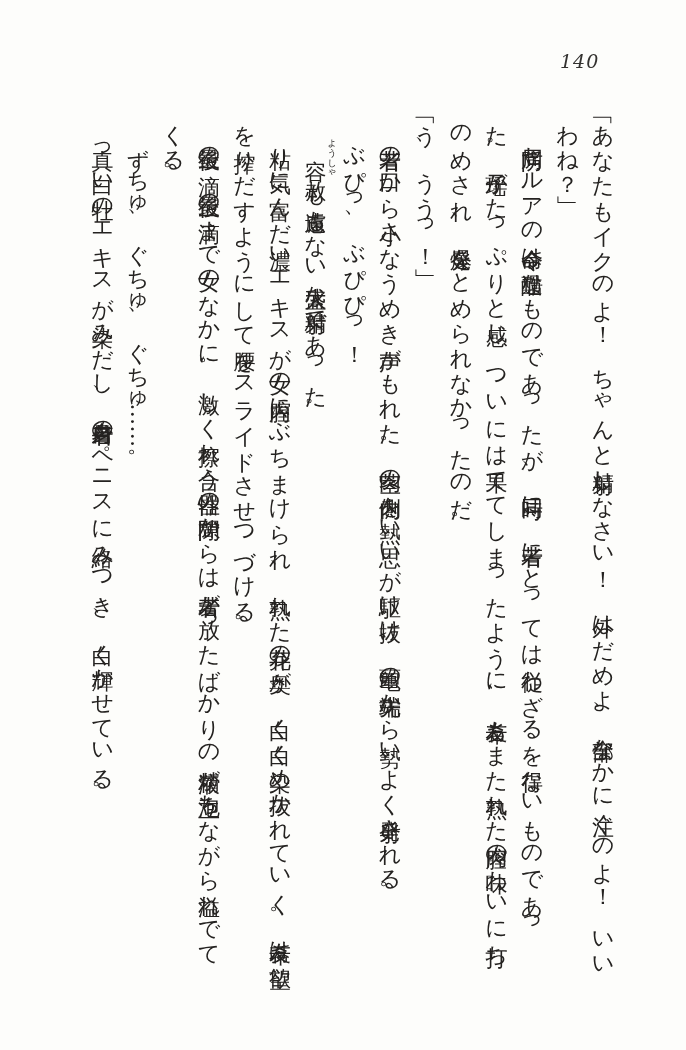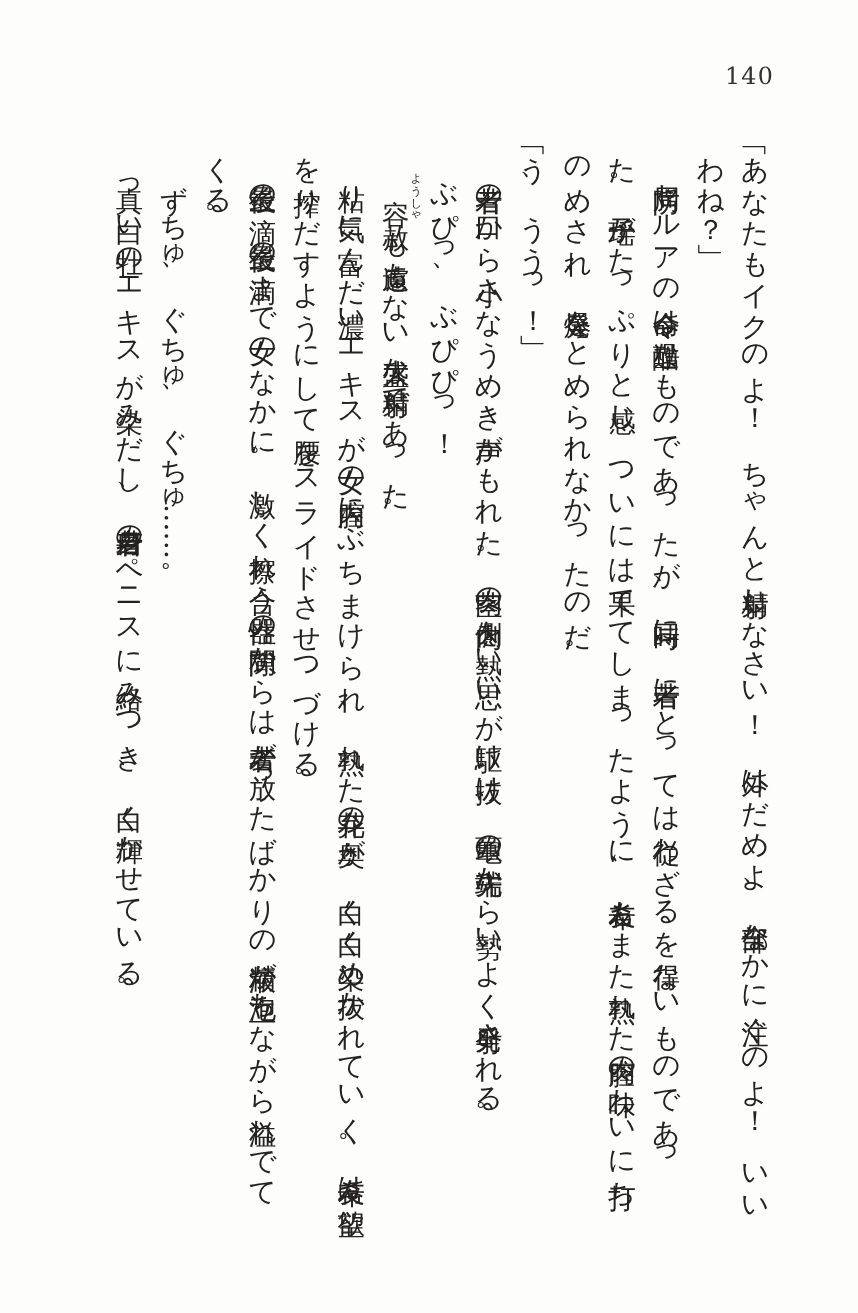--- a/index.html
+++ b/index.html
@@ -16,22 +16,23 @@
   .page {
     position: relative;
     width: 686px;
     height: 1050px;
     background: var(--bg, #fdfdfb);
     overflow: hidden;
   }
   .page-number {
     position: absolute;
     top: 50px;
-    left: 580px;
+    left: 560px;
     font-family: "DejaVu Serif", "Liberation Serif", serif;
+    font-style: italic;
     font-size: 19px;
     letter-spacing: 1px;
     color: var(--pagenum, #33312f);
   }
   .text-block {
     position: absolute;
     top: 110px;
     right: 65px;
     height: 860px;
     writing-mode: vertical-rl;

